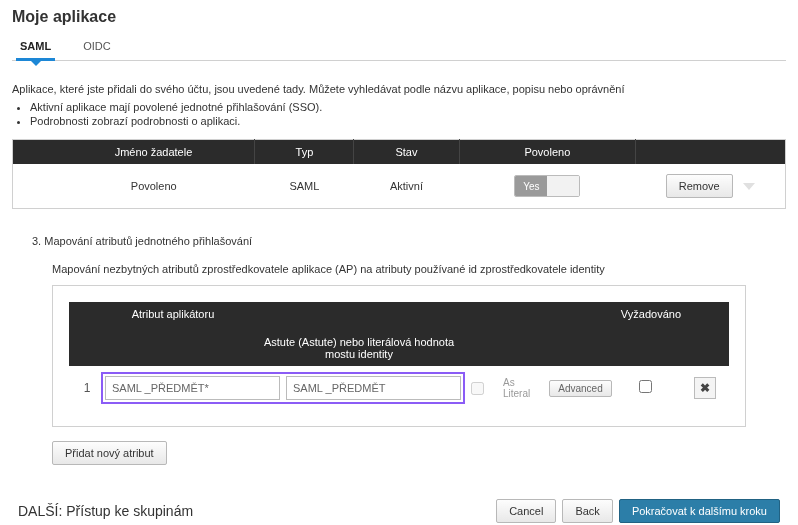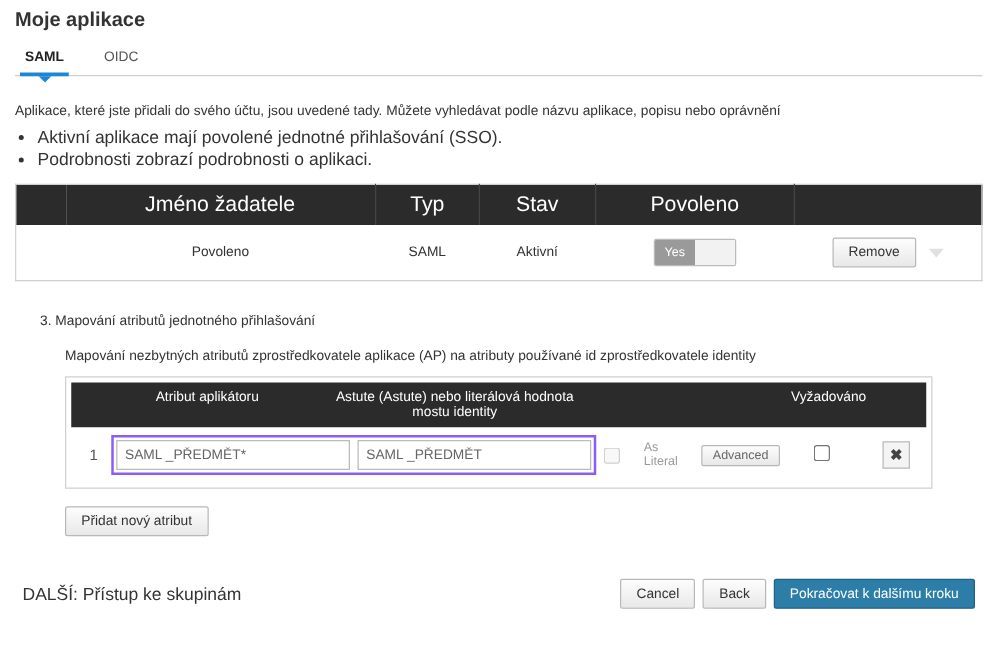--- a/index.html
+++ b/index.html
@@ -48,32 +48,32 @@
     left: 50%; transform: translateX(-50%);
     bottom: -6px;
     width: 0; height: 0;
     border-left: 5px solid transparent;
     border-right: 5px solid transparent;
     border-top: 5px solid #1d87d6;
   }
   .section { margin-top: 22px; }
   .desc { font-size: 11px; color: #333; margin-bottom: 6px; }
   ul.bullets { margin: 4px 0 0 18px; padding: 0; }
-  ul.bullets li { font-size: 14px; margin-bottom: 2px; }
+  ul.bullets li { font-size: 11px; margin-bottom: 2px; }
   .app-table {
     width: 100%;
     border: 1px solid #d0d0d0;
     border-collapse: collapse;
     margin-top: 12px;
     background: #f8f8f8;
   }
   .app-table thead tr { background: #2b2b2b; color: #fff; }
   .app-table th {
     font-weight: normal;
-    font-size: 17px;
+    font-size: 11px;
     padding: 6px 8px;
     text-align: center;
     border-right: 1px solid #444;
   }
   .app-table th:first-child { width: 40px; border-right: none; }
   .app-table th:last-child { border-right: none; width: 150px; }
   .app-table td {
     padding: 10px 8px;
     text-align: center;
     font-size: 11px;
@@ -131,32 +131,32 @@
     border-right: 6px solid transparent;
     border-top: 7px solid #e0e0e0;
   }
   .step-area { margin: 26px 10px 0 10px; }
   .step-label { font-size: 11px; margin-bottom: 14px; padding-left: 10px; }
   .step-sub { font-size: 11px; margin: 16px 0 10px 30px; }
   .attr-wrap {
     margin: 0 30px;
     border: 1px solid #d0d0d0;
     background: #fff;
-    padding: 4px;
+    padding: 16px;
   }
   .attr-header {
     display: flex;
     background: #2b2b2b;
     color: #fff;
     font-size: 11px;
   }
   .attr-header > div { padding: 6px 8px; }
   .col-idx { width: 28px; }
   .col-a   { flex: 1.2; text-align: center; }
-  .col-b   { flex: 1.8; text-align: center; }
+  .col-b   { flex: 1.8; text-align: center; margin-top: 28px; }
   .col-opt { width: 140px; }
   .col-req { width: 80px; text-align: right; }
   .col-del { width: 40px; }
   .attr-row {
     display: flex;
     align-items: center;
     padding: 6px 4px;
     background: #fff;
   }
   .attr-row .col-idx { text-align: center; color:#555; }

